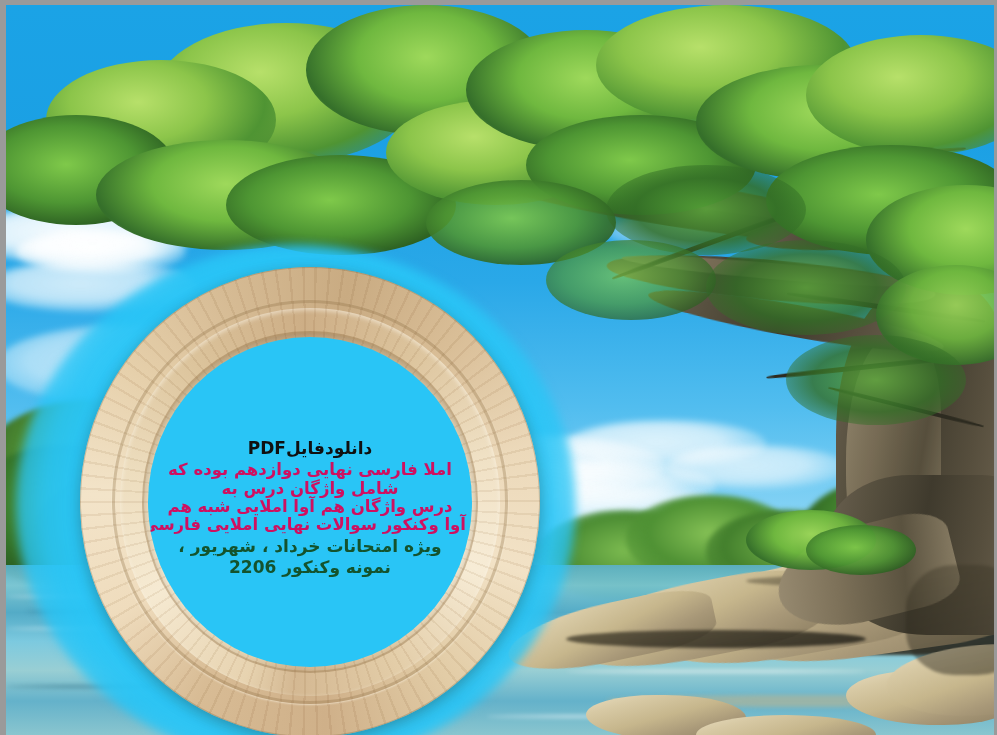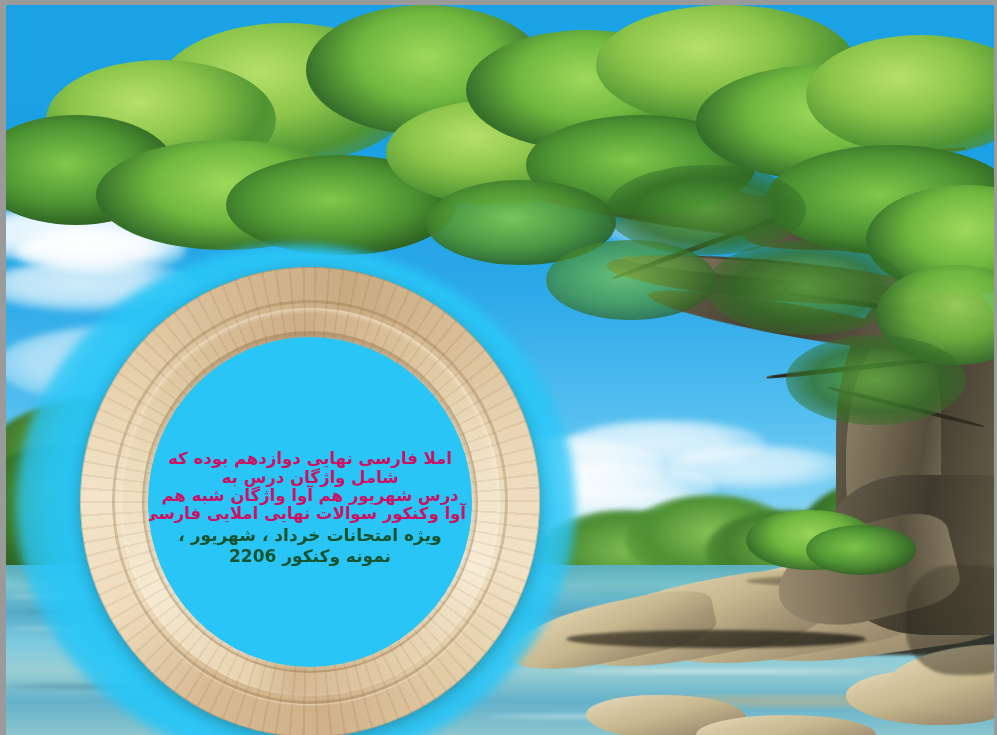--- a/index.html
+++ b/index.html
@@ -351,24 +351,25 @@
       </div>
       <div class="ring inner-band">
         <div class="grain"></div>
       </div>
       <div class="ring groove"></div>
       <div class="ring rim"></div>
 
       <div id="disc">
         <div id="copy">
 
+          <p class="ln head">دانلودفایلPDF</p>
 
           <p class="ln body">املا فارسی نهایی دوازدهم بوده که</p>
           <p class="ln body">شامل واژگان درس به</p>
-          <p class="ln body">درس شهریور هم آوا واژگان شبه هم</p>
+          <p class="ln body">درس واژگان هم آوا املایی شبه هم</p>
           <p class="ln body">آوا وکنکور سوالات نهایی املایی فارسی</p>
 
           <p class="ln hl">ویژه امتحانات خرداد ، شهریور ،</p>
           <p class="ln hl">نمونه وکنکور 2206</p>
 
         </div>
       </div>
     </div>
 
   </div>

